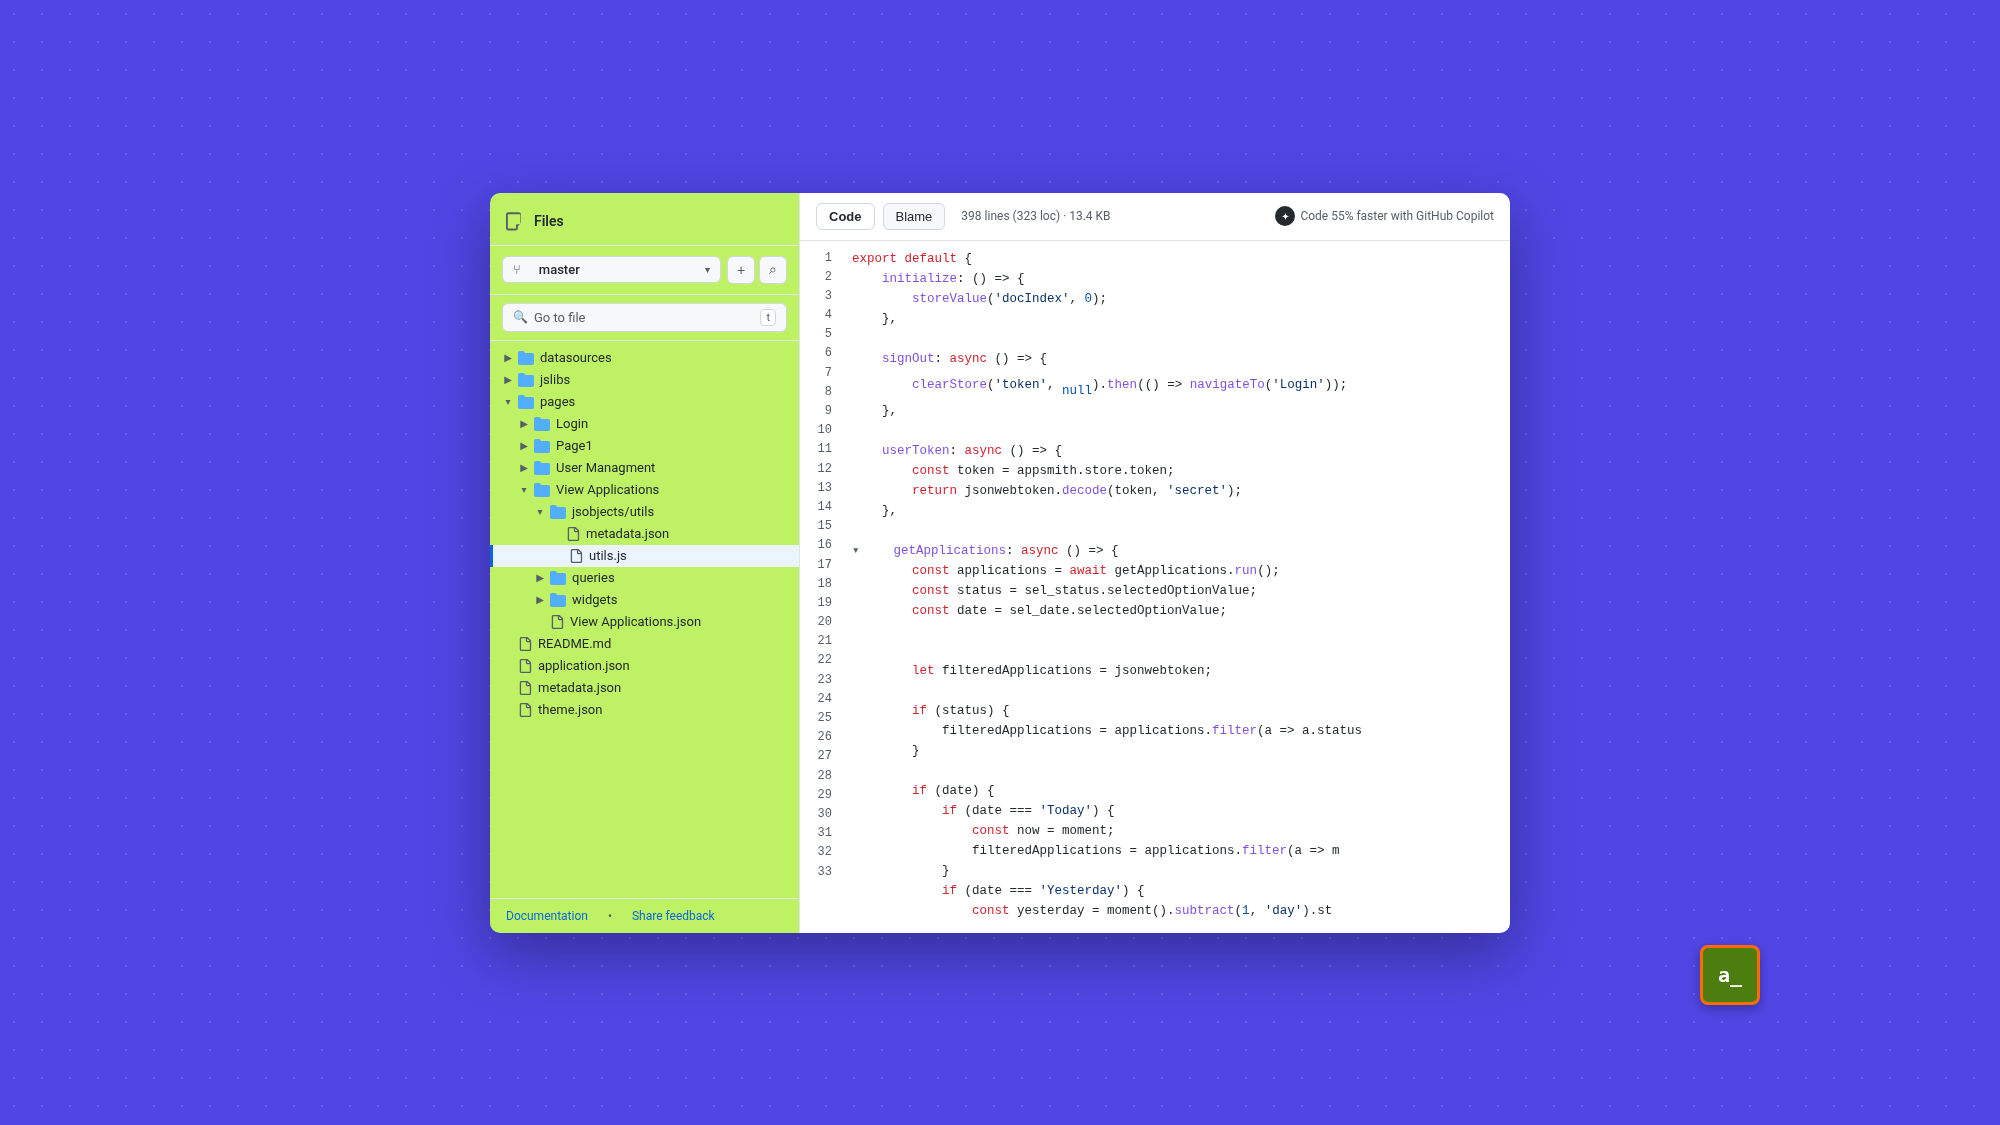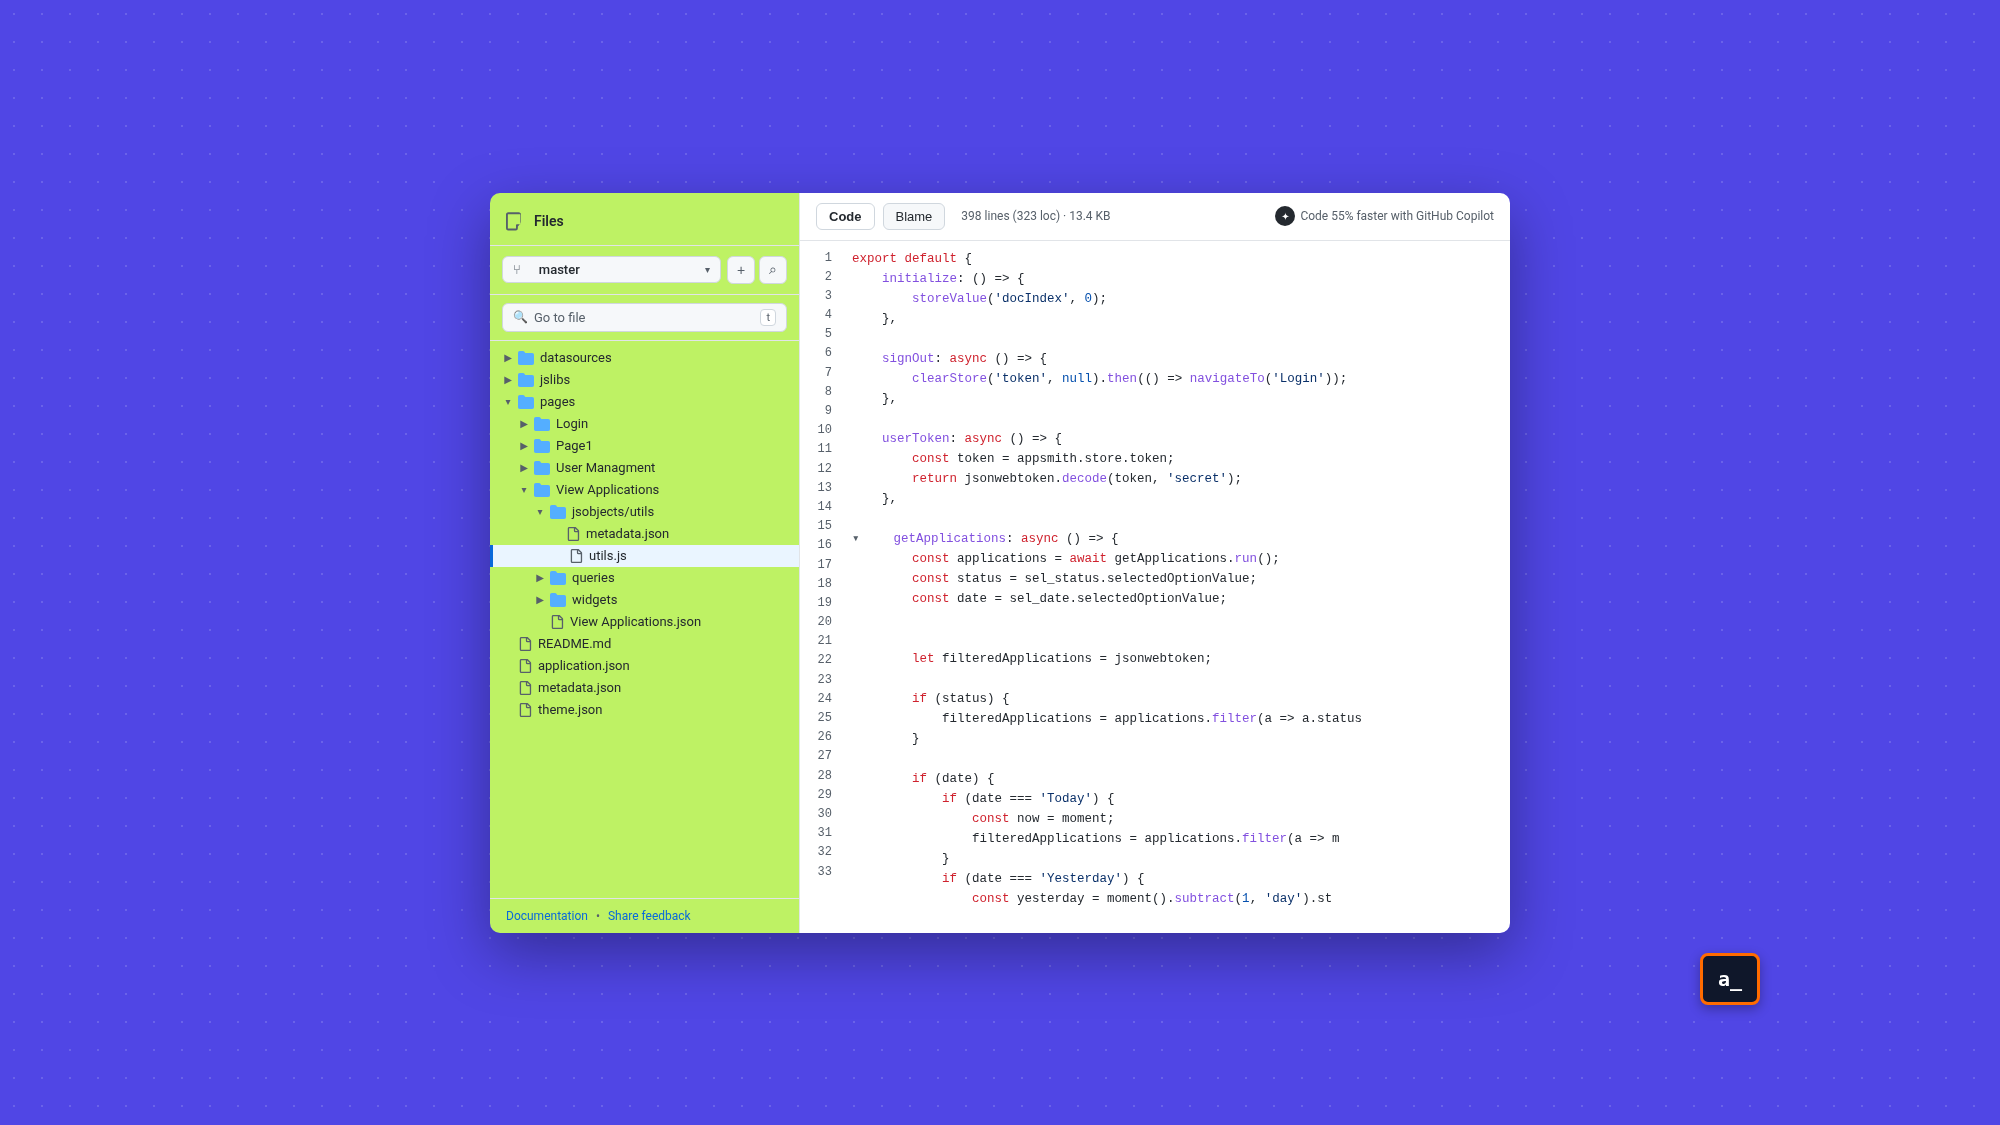--- a/index.html
+++ b/index.html
@@ -155,21 +155,21 @@
     .depth-0 { padding-left: 8px; }
     .depth-1 { padding-left: 24px; }
     .depth-2 { padding-left: 40px; }
     .depth-3 { padding-left: 56px; }
     .sidebar-footer {
       padding: 10px 16px;
       border-top: 1px solid #e1e4e8;
       font-size: 12px;
       color: #0969da;
       display: flex;
-      gap: 8px;
+      gap: 20px;
     }
     .footer-link { cursor: pointer; }
     .footer-sep { color: #57606a; }
 
     
     .code-panel {
       flex: 1;
       background: #ffffff;
       display: flex;
       flex-direction: column;
@@ -254,34 +254,34 @@
       align-items: center;
       min-height: 20px;
     }
     .collapse-arrow {
       color: #57606a;
       margin-right: 4px;
       cursor: pointer;
     }
     
     .kw { color: #cf222e; }
-    .kw-blue { color: #0550ae; }
+    .kw-blue { color: #0550ae; margin-top: 12px; }
     .fn { color: #8250df; }
     .str { color: #0a3069; }
     .num { color: #0550ae; }
     .plain { color: #24292f; }
 
     
     .appsmith-badge {
       position: fixed;
       bottom: 120px;
       right: 240px;
       width: 60px;
-      height: 52px;
-      background: #0f172a;
+      height: 60px;
+      background: #4d7c0f;
       border-radius: 8px;
       border: 3px solid #ff6b00;
       display: flex;
       align-items: center;
       justify-content: center;
       color: white;
       font-size: 20px;
       font-weight: 700;
       font-family: monospace;
       box-shadow: 0 4px 12px rgba(0,0,0,0.3);

